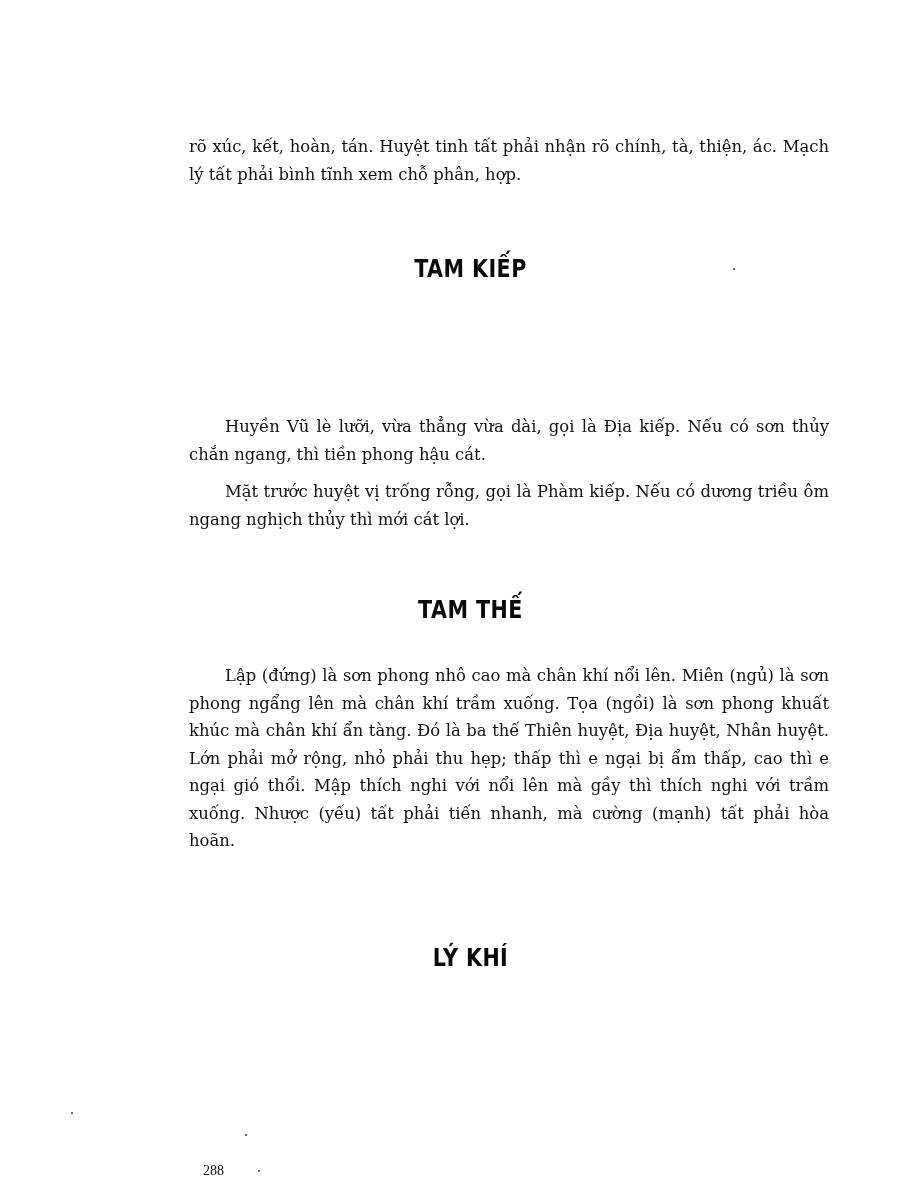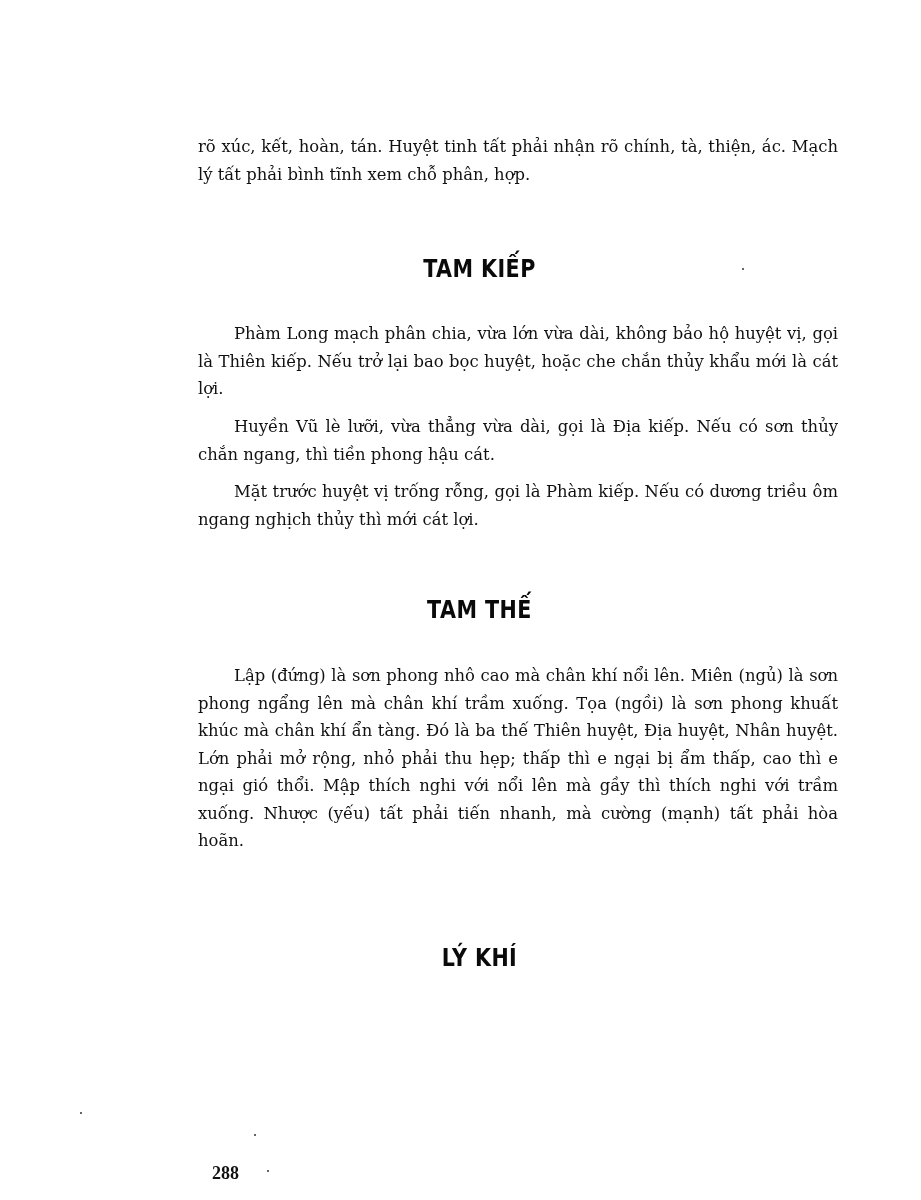--- a/index.html
+++ b/index.html
@@ -1,51 +1,50 @@
 <!DOCTYPE html>
 <html><head>
   <meta charset="utf-8">
   <style>
     html, body { margin: 0; padding: 0; background: #ffffff; }
     body {
       width: 921px; height: 1200px; position: relative; overflow: hidden;
       font-family: "DejaVu Serif", "Liberation Serif", serif;
       color: #111111;
     }
-    .page { position: absolute; left: 12px; top: 0; width: 845px; height: 1200px; }
+    .page { position: absolute; left: 3px; top: 0; width: 845px; height: 1200px; }
     .para {
       position: absolute; left: 186px; width: 640px;
       font-size: 16.4px; line-height: 27.5px;
       text-align: justify; text-align-last: left;
       margin: 0;
     }
     .indent { text-indent: 36px; }
     .heading {
       position: absolute; left: 0; width: 921px; text-align: center;
       font-family: "DejaVu Sans", "Liberation Sans", sans-serif;
       font-weight: bold; font-size: 24px; letter-spacing: 0.5px;
       margin: 0; color: #0a0a0a;
       transform: scaleX(0.86); transform-origin: 510px 0;
     }
     .page-number {
       position: absolute; left: 200px; top: 1163px;
-      font-family: "Liberation Serif", serif; font-weight: bold; font-size: 18px;
+      font-family: "Liberation Serif", serif; font-weight: normal; font-size: 14px;
     }
     .speck { position: absolute; width: 2px; height: 2px; background: #333; border-radius: 1px; }
   </style>
 </head>
 <body>
 
 <div class="page">
 
   <p class="para" style="top:133px;">rõ xúc, kết, hoàn, tán. Huyệt tinh tất phải nhận rõ chính, tà, thiện, ác. Mạch lý tất phải bình tĩnh xem chỗ phân, hợp.</p>
 
   <h2 class="heading" style="top:255px;">TAM KIẾP</h2>
 
-  <p class="para indent" style="top:320px;">Phàm Long mạch phân chia, vừa lớn vừa dài, không bảo hộ huyệt vị, gọi là Thiên kiếp. Nếu trở lại bao bọc huyệt, hoặc che chắn thủy khẩu mới là cát lợi.</p>
   <p class="para indent" style="top:413px;">Huyền Vũ lè lưỡi, vừa thẳng vừa dài, gọi là Địa kiếp. Nếu có sơn thủy chắn ngang, thì tiền phong hậu cát.</p>
   <p class="para indent" style="top:478px;">Mặt trước huyệt vị trống rỗng, gọi là Phàm kiếp. Nếu có dương triều ôm ngang nghịch thủy thì mới cát lợi.</p>
 
   <h2 class="heading" style="top:596px;">TAM THẾ</h2>
 
   <p class="para indent" style="top:662px;">Lập (đứng) là sơn phong nhô cao mà chân khí nổi lên. Miên (ngủ) là sơn phong ngẩng lên mà chân khí trầm xuống. Tọa (ngồi) là sơn phong khuất khúc mà chân khí ẩn tàng. Đó là ba thế Thiên huyệt, Địa huyệt, Nhân huyệt. Lớn phải mở rộng, nhỏ phải thu hẹp; thấp thì e ngại bị ẩm thấp, cao thì e ngại gió thổi. Mập thích nghi với nổi lên mà gầy thì thích nghi với trầm xuống. Nhược (yếu) tất phải tiến nhanh, mà cường (mạnh) tất phải hòa hoãn.</p>
 
   <h2 class="heading" style="top:944px;">LÝ KHÍ</h2>
 
 

